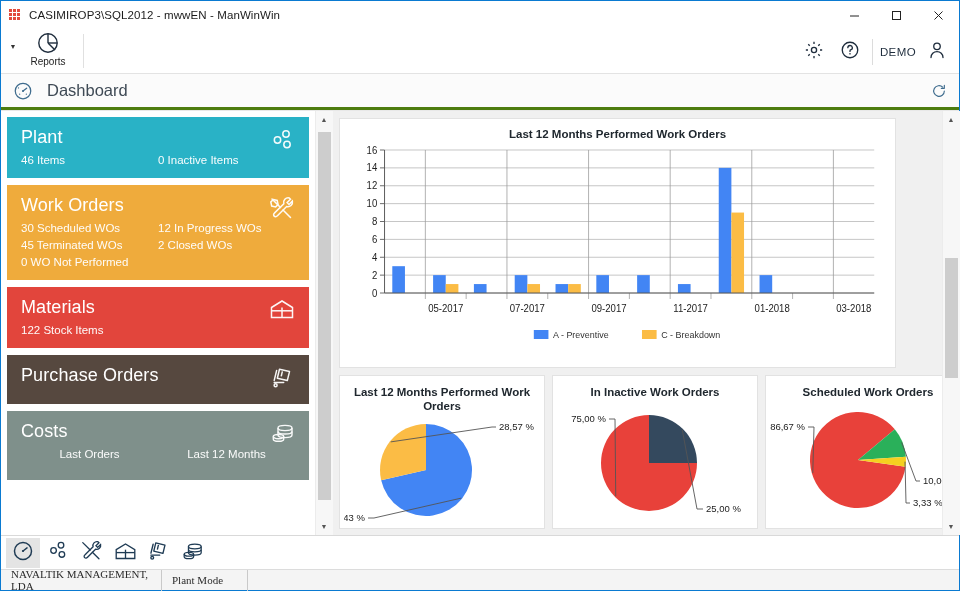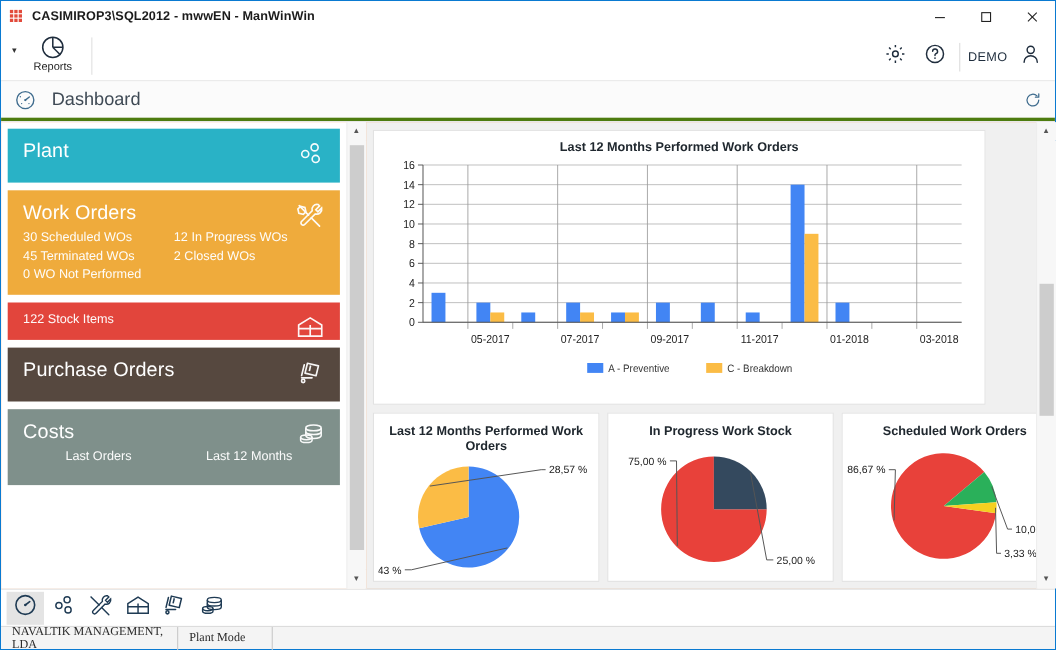--- a/index.html
+++ b/index.html
@@ -28,21 +28,21 @@
   }
   .tb-appicon {
     width: 12px; height: 12px;
     display: grid;
     grid-template-columns: repeat(3, 3px);
     grid-template-rows: repeat(3, 3px);
     gap: 1px;
     margin-right: 8px;
   }
   .tb-appicon i { background: #e24a3b; display:block; width:3px; height:3px; }
-  .tb-title { font-size: 11.5px; color: #1b1b1b; letter-spacing: .1px; font-weight: bold; }
+  .tb-title { font-size: 11.5px; color: #1b1b1b; letter-spacing: .1px; }
   .winbtns { position: absolute; right: 0; top: 0; display: flex; height: 28px; }
   .winbtn {
     width: 42px; height: 28px;
     display: flex; align-items: center; justify-content: center;
     font-size: 12px; color: #222;
   }
 
   
   .ribbon {
     height: 45px; min-height: 45px;
@@ -313,20 +313,24 @@
     </span>
   </div>
 
   <div class="body">
 
     <div class="sidebar">
       <div class="tiles">
 
         <div class="tile" style="background:#29b2c6;">
           <h2>Plant</h2>
+          <div class="stats">
+            <span>46 Items</span>
+            <span>0 Inactive Items</span>
+          </div>
           <span class="t-ico">
             <svg width="26" height="24" viewBox="0 0 26 24" fill="none" stroke="#ffffff" stroke-width="1.5">
               <circle cx="17" cy="6" r="3.2"></circle>
                 <circle cx="8.5" cy="12" r="3.2"></circle>
                 <circle cx="18" cy="16.5" r="3.2"></circle>
             </svg>
           </span>
         </div>
 
         <div class="tile" style="background:#efab3c;">
@@ -341,20 +345,21 @@
           <span class="t-ico">
             <svg width="26" height="24" viewBox="0 0 26 24" fill="none" stroke="#ffffff" stroke-width="1.5" stroke-linecap="round">
               <path d="M3 3l8.5 8.5M14 14l7.5 7.5"></path>
               <path d="M21.5 3.2l-3.4 3.4 1.9 1.9 3.4-3.4a4.6 4.6 0 0 1-5.8 5.4L8.2 19.9a2 2 0 1 1-2.8-2.8L14.8 7.7a4.6 4.6 0 0 1 5.4-5.8z"></path>
               <path d="M3.2 2.6l4 .9.9 4-2.4 2.4-4-.9-.9-4z" transform="translate(1,1)"></path>
             </svg>
           </span>
         </div>
 
         <div class="tile" style="background:#e2453c;">
+          <h2>Materials</h2>
           <div class="stats">
             <span>122 Stock Items</span>
           </div>
           <span class="t-ico">
             <svg width="26" height="22" viewBox="0 0 26 22" fill="none" stroke="#ffffff" stroke-width="1.5">
               <path d="M2.5 9.5L13 3l10.5 6.5v10h-21z"></path>
               <line x1="2.5" y1="12.8" x2="23.5" y2="12.8"></line>
               <line x1="13" y1="9.5" x2="13" y2="19.5"></line>
             </svg>
           </span>
@@ -490,21 +495,21 @@
                   <line x1="30" y1="108" x2="24" y2="108" stroke="#555" stroke-width="0.9"></line>
                   <text x="21" y="111.4" text-anchor="end" font-size="9.5" font-family="&quot;Liberation Sans&quot;, sans-serif" fill="#222">71,43 %</text>
                   <line x1="46.76" y1="31.89" x2="148" y2="17" stroke="#555" stroke-width="0.9"></line>
                   <line x1="148" y1="17" x2="152" y2="17" stroke="#555" stroke-width="0.9"></line>
                   <text x="155" y="20.4" text-anchor="start" font-size="9.5" font-family="&quot;Liberation Sans&quot;, sans-serif" fill="#222">28,57 %</text>
                 </svg>
             </div>
           </div>
 
           <div class="card card-pie">
-            <div class="card-title">In Progress Work Stock</div>
+            <div class="card-title">In Inactive Work Orders</div>
             <div class="pie-wrap">
               <svg id="pie1" width="196" height="130" viewBox="0 0 196 130">
                   <path d="M 92 66 L 140.00 66.00 A 48 48 0 1 1 92.00 18.00 Z" fill="#e8413a"></path>
                   <path d="M 92 66 L 92.00 18.00 A 48 48 0 0 1 140.00 66.00 Z" fill="#34495e"></path>
                   <line x1="58.74" y1="99.26" x2="58" y2="22" stroke="#555" stroke-width="0.9"></line>
                   <line x1="58" y1="22" x2="52" y2="22" stroke="#555" stroke-width="0.9"></line>
                   <text x="49" y="25.4" text-anchor="end" font-size="9.5" font-family="&quot;Liberation Sans&quot;, sans-serif" fill="#222">75,00 %</text>
                   <line x1="125.26" y1="32.74" x2="140" y2="112" stroke="#555" stroke-width="0.9"></line>
                   <line x1="140" y1="112" x2="146" y2="112" stroke="#555" stroke-width="0.9"></line>
                   <text x="149" y="115.4" text-anchor="start" font-size="9.5" font-family="&quot;Liberation Sans&quot;, sans-serif" fill="#222">25,00 %</text>

